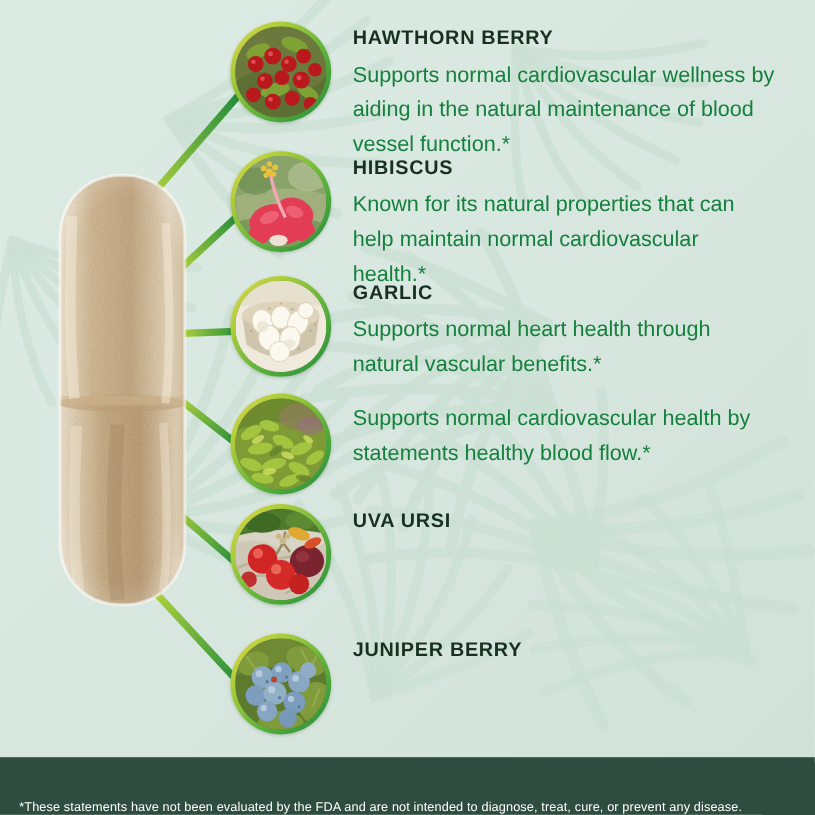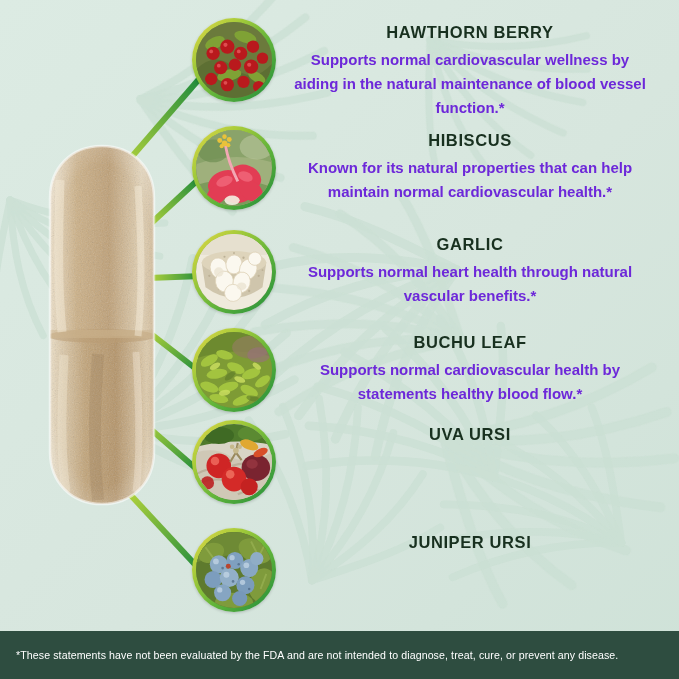--- a/index.html
+++ b/index.html
@@ -30,33 +30,33 @@
     flex:0 0 84px;
     background:linear-gradient(135deg,#e8d84a 0%, #a9cc3a 28%, #5fb33a 60%, #1f8b3c 100%);
     padding:4px;box-sizing:border-box;
     box-shadow:0 1px 3px rgba(0,0,0,.18);
   }
   .circle .photo{
     width:100%;height:100%;border-radius:50%;overflow:hidden;position:relative;
     background:#6f8a4a;
   }
   .circle .photo svg{display:block;width:100%;height:100%;}
-  .textblock{margin-left:18px;padding-top:6px;width:352px;text-align:center;}
+  .textblock{margin-left:18px;padding-top:6px;width:352px;}
   .ing-title{
     font-size:16.5px;font-weight:bold;letter-spacing:.6px;
     color:#18301f;margin:0 0 7px 0;line-height:1;
   }
   .ing-desc{
-    font-size:15px;line-height:1.62;color:#6d28d9;margin:0;
-    font-weight:700;
+    font-size:18px;line-height:1.62;color:#15803d;margin:0;
+    font-weight:400;
   }
   
   .footer{
     position:absolute;left:0;bottom:0;width:679px;height:48px;
-    background:#2e4d40;z-index:6;display:flex;align-items:center;
+    background:#2e4d40;z-index:6;display:flex;align-items:flex-end;
   }
   .footer-text{
     color:#ffffff;font-size:10.6px;letter-spacing:.1px;
     padding-left:16px;white-space:nowrap;
   }
 </style>
 </head>
 <body>
 
 <div id="infographic">
@@ -323,21 +323,20 @@
             <ellipse cx="64" cy="36" rx="5" ry="2.6" transform="rotate(35 64 36)"></ellipse>
           </g>
           <g fill="#5d7a28" opacity=".6">
             <ellipse cx="36" cy="46" rx="7" ry="3" transform="rotate(-40 36 46)"></ellipse>
             <ellipse cx="60" cy="70" rx="7" ry="3" transform="rotate(12 60 70)"></ellipse>
           </g>
         </svg>
       </div>
     </div>
     <div class="textblock">
-      <div class="ing-title">BUCHU LEAF</div>
       <div class="ing-desc">Supports normal cardiovascular health by statements healthy blood flow.*</div>
     </div>
   </div>
 
   <div class="row" style="top:420px">
     <div class="circle">
       <div class="photo">
         <svg viewBox="0 0 80 80">
           <rect width="80" height="80" fill="#d8d4c6"></rect>
           <path d="M0,0 L80,0 L80,22 Q40,14 0,24Z" fill="#4e7a2c"></path>
@@ -414,21 +413,21 @@
             <circle cx="28" cy="38" r="1.4"></circle>
               <circle cx="45" cy="34" r="1.3"></circle>
             <circle cx="39" cy="52" r="1.4"></circle>
               <circle cx="56" cy="60" r="1.3"></circle>
           </g>
           <circle cx="34" cy="36" r="2.6" fill="#b8452f"></circle>
         </svg>
       </div>
     </div>
     <div class="textblock">
-      <div class="ing-title">JUNIPER URSI</div>
+      <div class="ing-title">JUNIPER BERRY</div>
     </div>
   </div>
 
   <div class="footer">
     <span class="footer-text">*These statements have not been evaluated by the FDA  and are not intended to diagnose, treat, cure, or prevent any disease.</span>
   </div>
 
 </div>
 
 </body></html>

